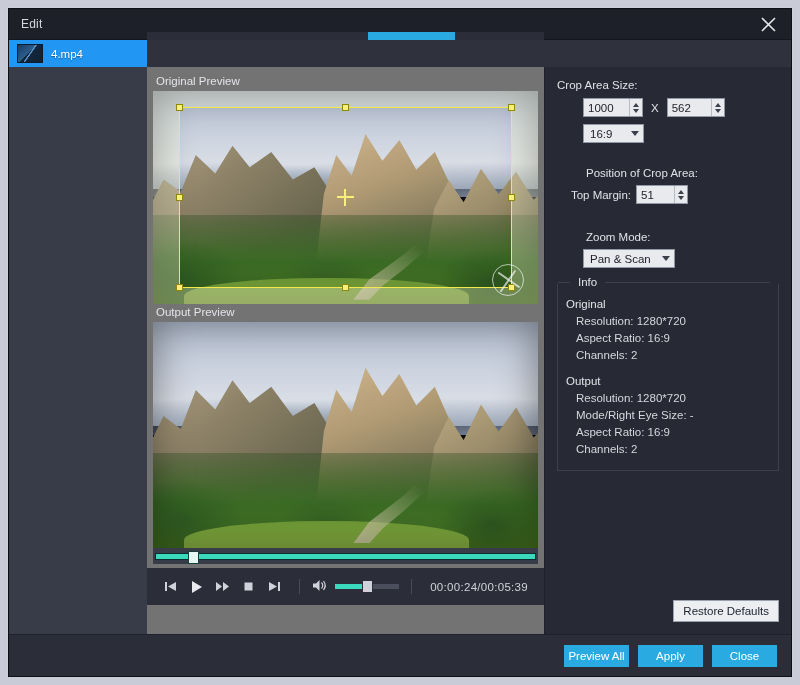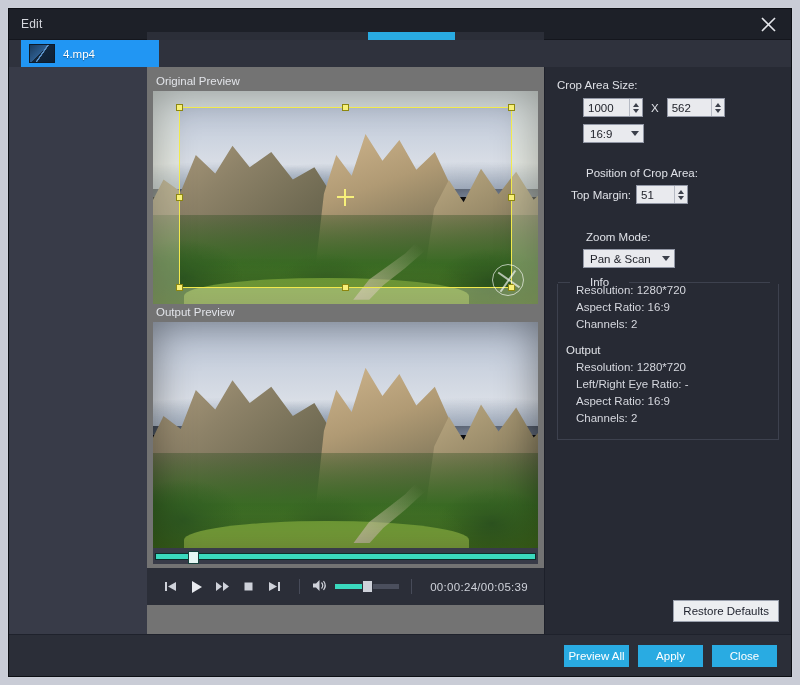--- a/index.html
+++ b/index.html
@@ -42,21 +42,20 @@
   }
   .close-btn svg { display:block; }
 
   
   .filetabs {
     height: 27px; min-height: 27px;
     background: #2f323d;
     display: flex; align-items: stretch;
     position: relative;
     z-index: 3;
-    padding-left: 12px;
   }
   .file-tab {
     width: 138px;
     background: #2196f3;
     display: flex; align-items: center;
     padding-left: 8px;
     cursor: pointer;
   }
   .file-thumb {
     width: 26px; height: 19px;
@@ -356,21 +355,21 @@
   
   .infobox {
     margin-top:16px;
     border:1px solid #3d414e;
     border-top:none;
     padding: 0 0 10px 0;
     position:relative;
   }
   .infobox-legend {
     position:absolute; top:-8px; left:0; right:8px;
-    display:flex; align-items:center; gap:20px;
+    display:flex; align-items:center; gap:8px;
   }
   .legend-pre { width:12px; height:1px; background:#3d414e; }
   .legend-txt { color:#dfe1e7; font-size:11.5px; }
   .legend-post { flex:1; height:1px; background:#3d414e; }
 
   .info-h { color:#e2e4e9; font-size:11.5px; margin:14px 0 5px 8px; }
   .info-l { color:#d5d7de; font-size:11.5px; margin:0 0 5px 18px; }
 
   .restore-def-wrap { margin-top:auto; padding-bottom:12px; display:flex; justify-content:flex-end; }
   .btn-light {
@@ -605,27 +604,28 @@
           </span>
       </div>
 
       <div class="infobox">
         <div class="infobox-legend">
           <span class="legend-pre"></span>
           <span class="legend-txt">Info</span>
           <span class="legend-post"></span>
         </div>
 
+        <div class="info-h">Original</div>
         <div class="info-l">Resolution: 1280*720</div>
         <div class="info-l">Aspect Ratio: 16:9</div>
         <div class="info-l">Channels: 2</div>
 
         <div class="info-h">Output</div>
         <div class="info-l">Resolution: 1280*720</div>
-        <div class="info-l">Left/Right Eye Ratio: -</div>
+        <div class="info-l">Mode/Right Eye Size: -</div>
         <div class="info-l">Aspect Ratio: 16:9</div>
         <div class="info-l">Channels: 2</div>
       </div>
 
       <div class="restore-def-wrap">
         <button class="btn-light">Restore Defaults</button>
       </div>
 
     </div>
   </div>

